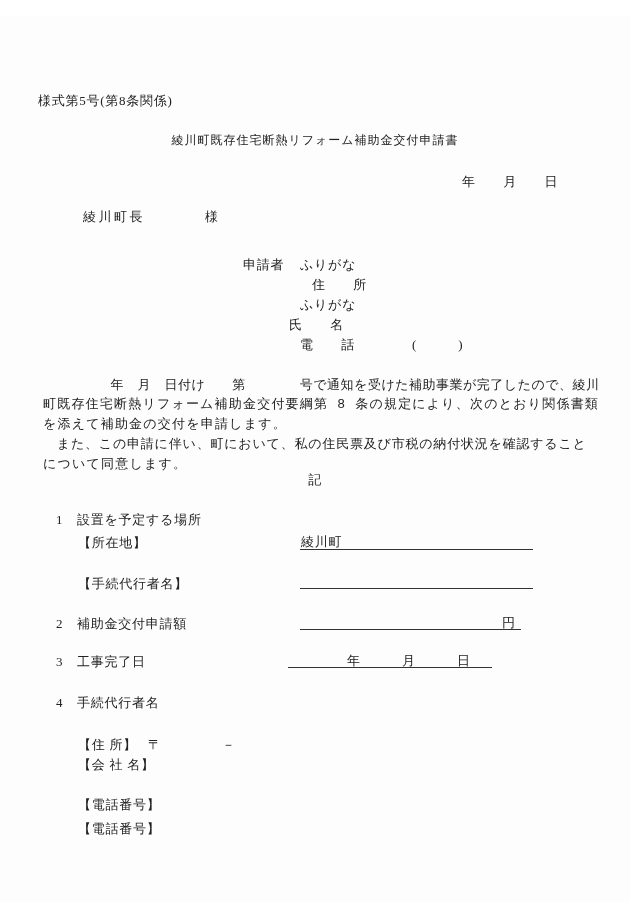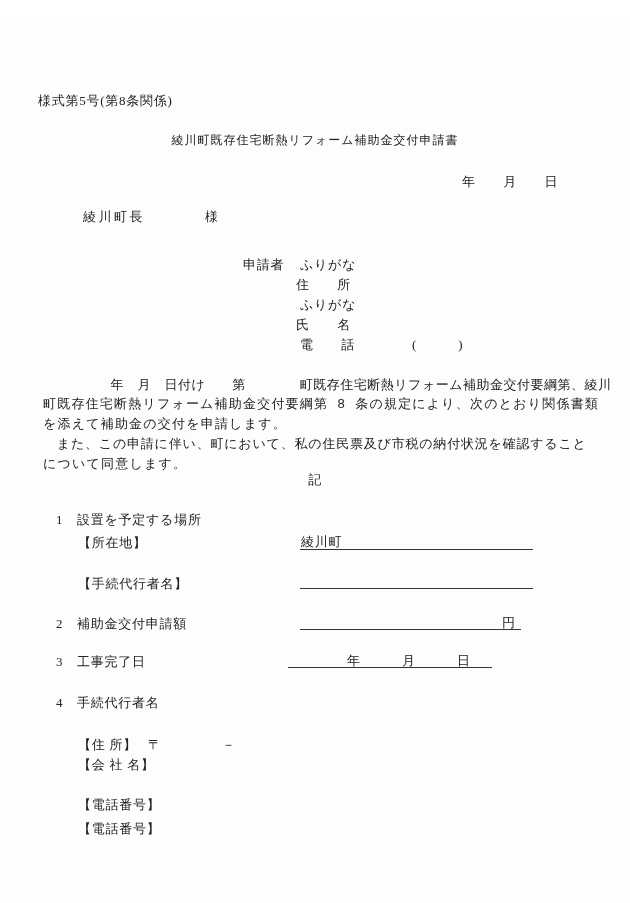--- a/index.html
+++ b/index.html
@@ -44,27 +44,27 @@
 
   <div class="t title" style="top:117px;">綾川町既存住宅断熱リフォーム補助金交付申請書</div>
 
   <div class="t" style="left:462px; top:158px;">年　　月　　日</div>
 
   <div class="t" style="left:83px; top:193px; letter-spacing:2.5px;">綾川町長</div>
   <div class="t" style="left:205px; top:193px;">様</div>
 
   <div class="t" style="left:243px; top:241px;">申請者</div>
   <div class="t" style="left:300px; top:241px;">ふりがな</div>
-  <div class="t" style="left:296px; top:261px;">住　　所</div>
+  <div class="t" style="left:312px; top:261px;">住　　所</div>
   <div class="t" style="left:300px; top:281px;">ふりがな</div>
-  <div class="t" style="left:296px; top:301px;">氏　　名</div>
+  <div class="t" style="left:289px; top:301px;">氏　　名</div>
   <div class="t" style="left:300px; top:321px;">電　　話</div>
   <div class="t" style="left:412px; top:321px;">(　　　)</div>
 
-  <div class="t" style="left:43px; top:361px; letter-spacing:0.5px;">　　　　　年　月　日付け　　第　　　　町既存住宅断熱リフォーム補助金交付要綱第、綾川</div>
+  <div class="t" style="left:43px; top:361px; letter-spacing:0.5px;">　　　　　年　月　日付け　　第　　　　号で通知を受けた補助事業が完了したので、綾川</div>
   <div class="t" style="left:43px; top:381px; letter-spacing:1.2px;font-family:Liberation Mono, monospace;">町既存住宅断熱リフォーム補助金交付要綱第 8 条の規定により、次のとおり関係書類</div>
   <div class="t" style="left:43px; top:400px; letter-spacing:1.2px;">を添えて補助金の交付を申請します。</div>
   <div class="t" style="left:43px; top:420px; letter-spacing:0.8px;">　また、この申請に伴い、町において、私の住民票及び市税の納付状況を確認すること</div>
   <div class="t" style="left:43px; top:440px; letter-spacing:1.2px;">について同意します。</div>
 
   <div class="t center" style="top:456px;">記</div>
 
   <div class="t" style="left:56px; top:496px;">1　設置を予定する場所</div>
   <div class="t" style="left:78px; top:519px;">【所在地】</div>
   <div class="t" style="left:301px; top:518px;">綾川町</div>

